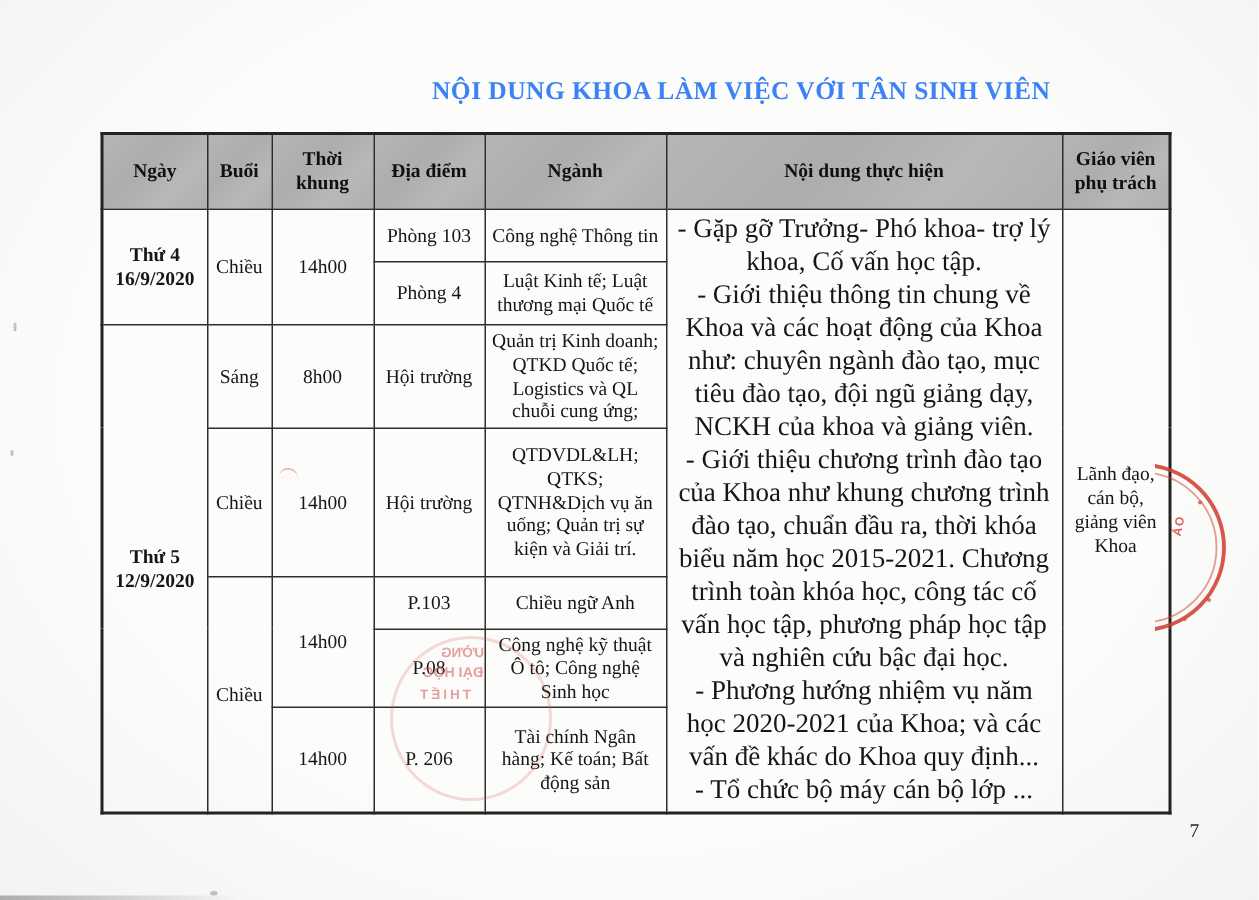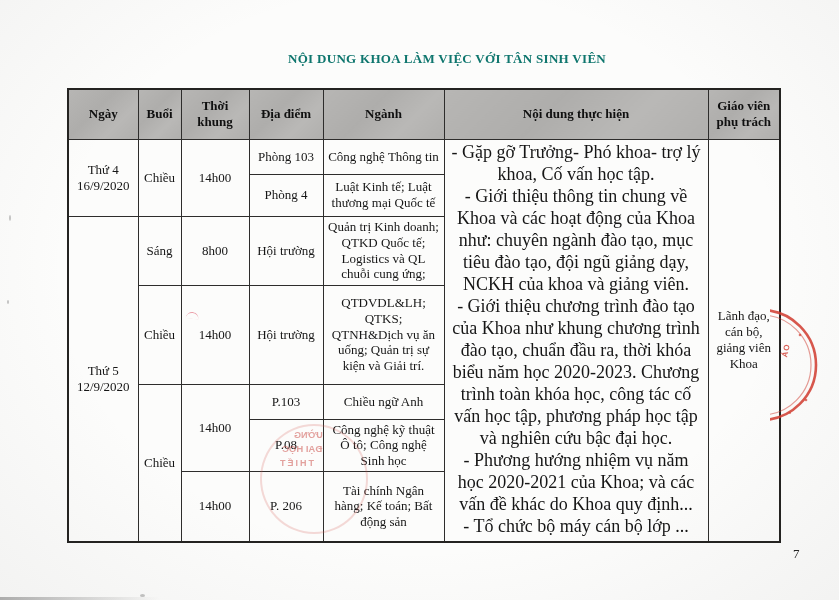--- a/index.html
+++ b/index.html
@@ -19,22 +19,22 @@
       radial-gradient(ellipse at 50% 45%, rgba(255,255,255,0) 60%, rgba(120,120,120,0.07) 100%);
   }
   .scan-edge-bottom {
     position: absolute; left: 0; bottom: 0; width: 160px; height: 3px;
     background: linear-gradient(to right, rgba(40,40,40,0.35), rgba(40,40,40,0.0));
   }
   .scan-speck { position: absolute; background: rgba(90,90,90,0.35); border-radius: 50%; }
 
   .doc-title {
     position: absolute; left: 288px; top: 51px;
-    font-size: 13px; font-weight: bold; letter-spacing: 0.3px;
-    white-space: nowrap; color: #0f766e;
+    font-size: 17px; font-weight: bold; letter-spacing: 0.3px;
+    white-space: nowrap; color: #3b82f6;
   }
 
   table.schedule {
     position: absolute; left: 67px; top: 88px;
     width: 712px; table-layout: fixed;
     border-collapse: collapse;
     font-size: 13px;
   }
   table.schedule th, table.schedule td {
     border: 1.4px solid #2e2d2c;
@@ -44,21 +44,21 @@
     line-height: 1.22;
   }
   table.schedule { border: 2px solid #242321; }
   thead th {
     background: linear-gradient(135deg, #b7b6b4 0%, #aeadab 40%, #b9b8b6 70%, #b0afad 100%);
     font-weight: bold;
     border-bottom-width: 2px;
     white-space: pre-line;
     color: #101010;
   }
-  td.c-date { font-weight: normal; white-space: pre-line; }
+  td.c-date { font-weight: bold; white-space: pre-line; }
   td.c-major {
     text-align: left; padding-left: 6px; padding-right: 4px;
     white-space: pre-line;
   }
   td.c-content {
     text-align: justify; padding: 6px 8px;
     font-size: 18px; line-height: 1.35;
   }
   td.c-content p { margin: 0; }
   td.c-teacher { white-space: pre-line; line-height: 1.35; }
@@ -133,21 +133,21 @@
     <tr style="height:35px">
       <td rowspan="2" class="c-date">Thứ 4
 16/9/2020</td>
       <td rowspan="2">Chiều</td>
       <td rowspan="2">14h00</td>
       <td>Phòng  103</td>
       <td class="c-major">Công nghệ Thông tin</td>
       <td rowspan="7" class="c-content">
         <p>- Gặp gỡ Trưởng- Phó khoa- trợ lý khoa, Cố vấn học tập.</p>
         <p>- Giới thiệu thông tin chung về Khoa và các hoạt động của Khoa như: chuyên ngành đào tạo, mục tiêu đào tạo, đội ngũ giảng dạy, NCKH của khoa và giảng viên.</p>
-        <p>- Giới thiệu chương trình đào tạo của Khoa như khung chương trình đào tạo, chuẩn đầu ra, thời khóa biểu năm học 2020-2023. Chương trình toàn khóa học, công tác cố vấn học tập, phương pháp học tập và nghiên cứu bậc đại học.</p>
+        <p>- Giới thiệu chương trình đào tạo của Khoa như khung chương trình đào tạo, chuẩn đầu ra, thời khóa biểu năm học 2015-2021. Chương trình toàn khóa học, công tác cố vấn học tập, phương pháp học tập và nghiên cứu bậc đại học.</p>
         <p>- Phương hướng nhiệm vụ năm học 2020-2021 của Khoa; và các vấn đề khác do Khoa quy định...</p>
         <p>- Tổ chức bộ máy cán bộ lớp ...</p>
       </td>
       <td rowspan="7" class="c-teacher">Lãnh đạo,
 cán bộ,
 giảng viên
 Khoa</td>
     </tr>
     <tr style="height:42px">
       <td>Phòng 4</td>

